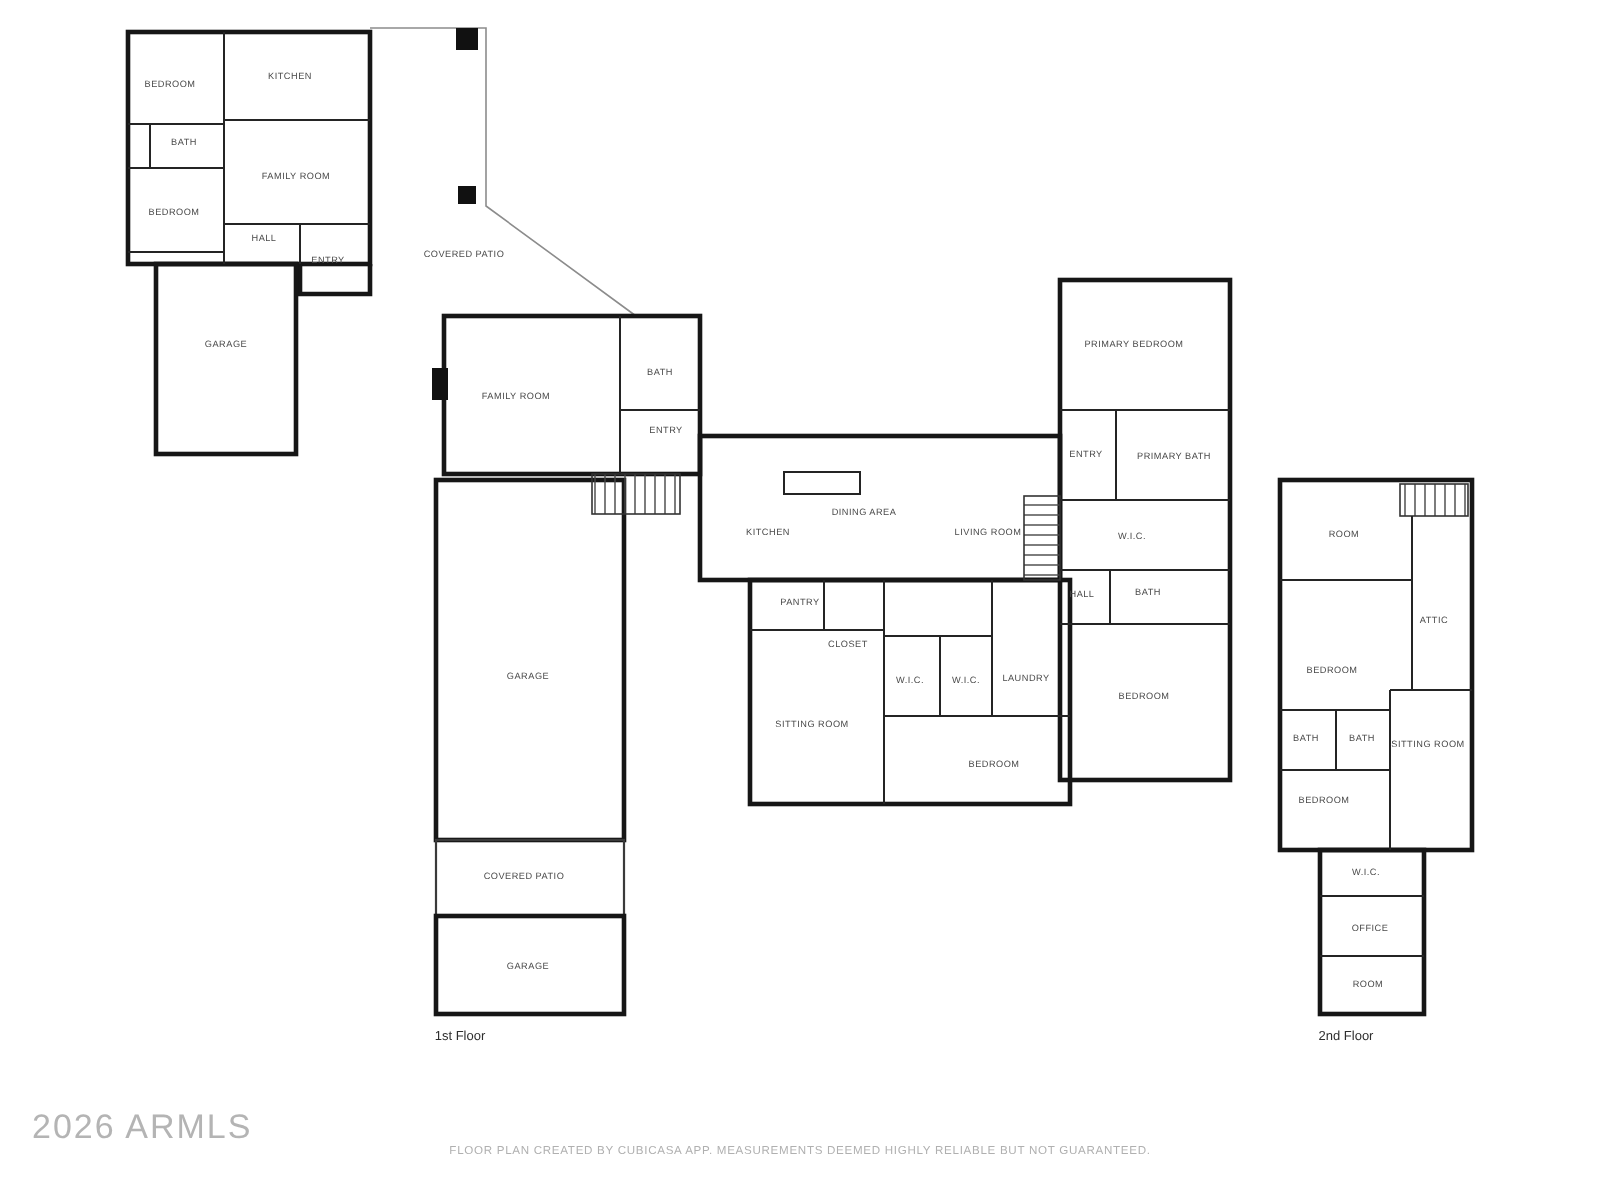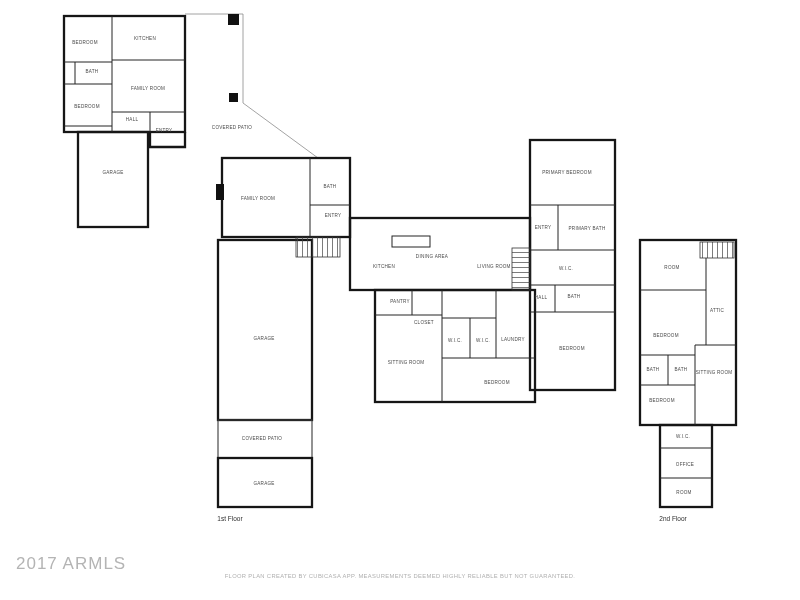--- a/index.html
+++ b/index.html
@@ -155,16 +155,16 @@
         <text x="662" y="401.6" class="rl">BEDROOM</text>
         <text x="683" y="437.6" class="rl">W.I.C.</text>
         <text x="685" y="465.6" class="rl">OFFICE</text>
         <text x="684" y="493.6" class="rl">ROOM</text>
       </g>
   </svg>
 
   <div class="floor-label" style="left:230px;top:515px;">1st Floor</div>
   <div class="floor-label" style="left:673px;top:515px;">2nd Floor</div>
 
-  <div class="watermark">2017 ARMLS</div>
+  <div class="watermark">2026 ARMLS</div>
 
   <div class="footer">FLOOR PLAN CREATED BY CUBICASA APP. MEASUREMENTS DEEMED HIGHLY RELIABLE BUT NOT GUARANTEED.</div>
 </div>
 
 </body></html>

